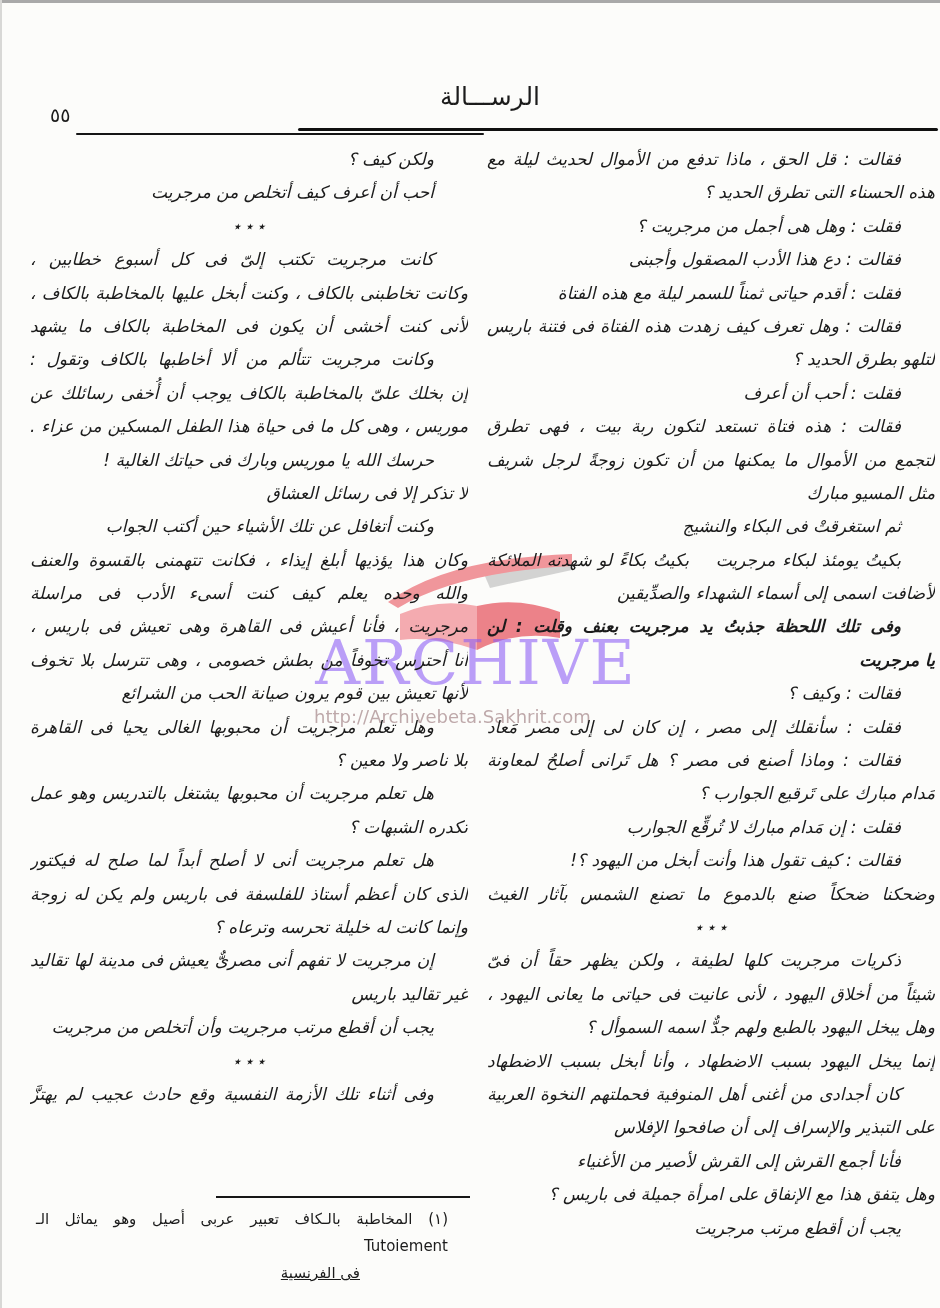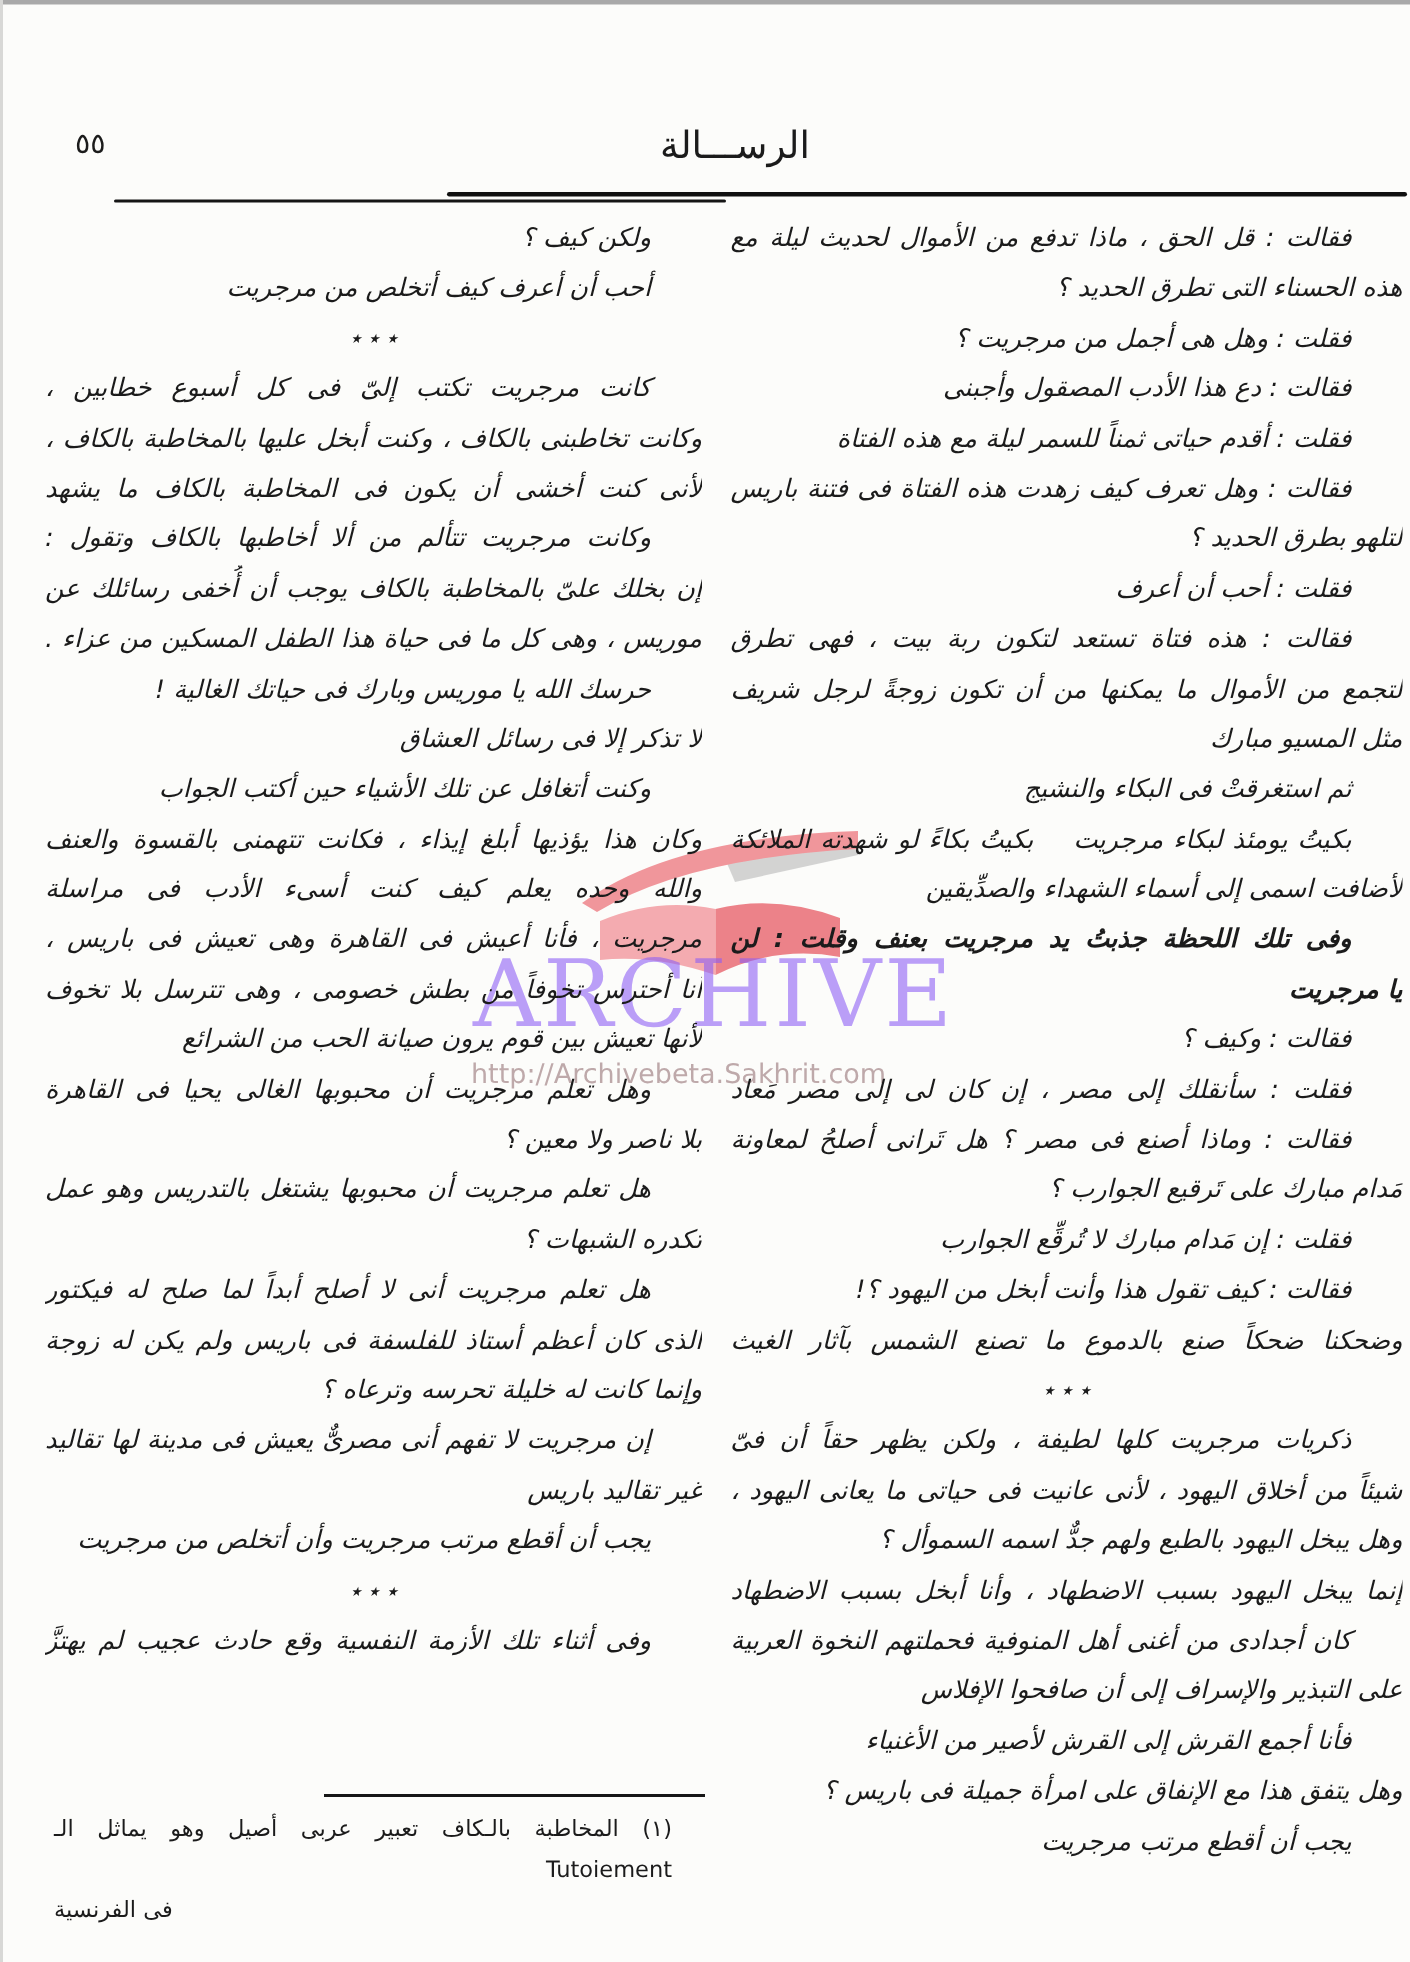--- a/index.html
+++ b/index.html
@@ -5,21 +5,21 @@
   html,body{margin:0;padding:0;background:#ffffff;}
   .page{
     position:relative;width:940px;height:1308px;margin:0 auto;
     background:#fcfcfa;overflow:hidden;
     font-family:"DejaVu Sans",sans-serif;color:#1b1b1b;
   }
   .scan-topbar{position:absolute;left:0;top:0;width:940px;height:3px;background:#a9a9a9;}
   .scan-leftedge{position:absolute;left:0;top:0;width:2px;height:1308px;background:#d8d8d6;}
 
   
-  .page-number{position:absolute;left:50px;top:85px;font-size:19px;letter-spacing:2px;}
+  .page-number{position:absolute;left:50px;top:104px;font-size:19px;letter-spacing:2px;}
   .page-title{position:absolute;left:420px;top:82px;width:140px;text-align:center;font-size:25px;}
   .rule-left{position:absolute;left:76px;top:133px;width:408px;height:2px;background:#151515;border-radius:2px;}
   .rule-right{position:absolute;left:298px;top:128px;width:640px;height:3px;background:#101010;border-radius:2px;}
 
   
   .wm{position:absolute;z-index:0;}
   .wm-logo{left:386px;top:548px;width:190px;height:110px;opacity:.8;}
   .wm-brand{
     left:290px;top:626px;width:372px;text-align:center;
     font-family:"DejaVu Serif",serif;font-size:62px;line-height:74px;
@@ -38,21 +38,21 @@
   .line.i{padding-right:34px;}
   .line.j{text-align:justify;text-align-last:justify;}
   .line.ij{padding-right:34px;text-align:justify;text-align-last:justify;}
   .line.c{text-align:center;text-align-last:center;font-size:14px;letter-spacing:9px;padding-left:0;}
   .line.b{font-weight:bold;}
 
   
   .footnote-rule{position:absolute;left:216px;top:1196px;width:254px;height:2px;background:#161616;z-index:1;}
   .footnote{position:absolute;left:36px;top:1206px;width:412px;direction:rtl;font-size:15px;z-index:1;}
   .fn-line1{line-height:27px;text-align:justify;text-align-last:justify;}
-  .fn-line2{line-height:27px;text-align:left;padding-right:88px;}
+  .fn-line2{line-height:27px;text-align:right;padding-right:88px;text-decoration:underline;}
 </style>
 </head>
 <body>
 
 <div class="page">
 
   <div class="scan-topbar"></div>
   <div class="scan-leftedge"></div>
 
   <svg class="wm wm-logo" viewBox="0 0 190 110" xmlns="http://www.w3.org/2000/svg">

